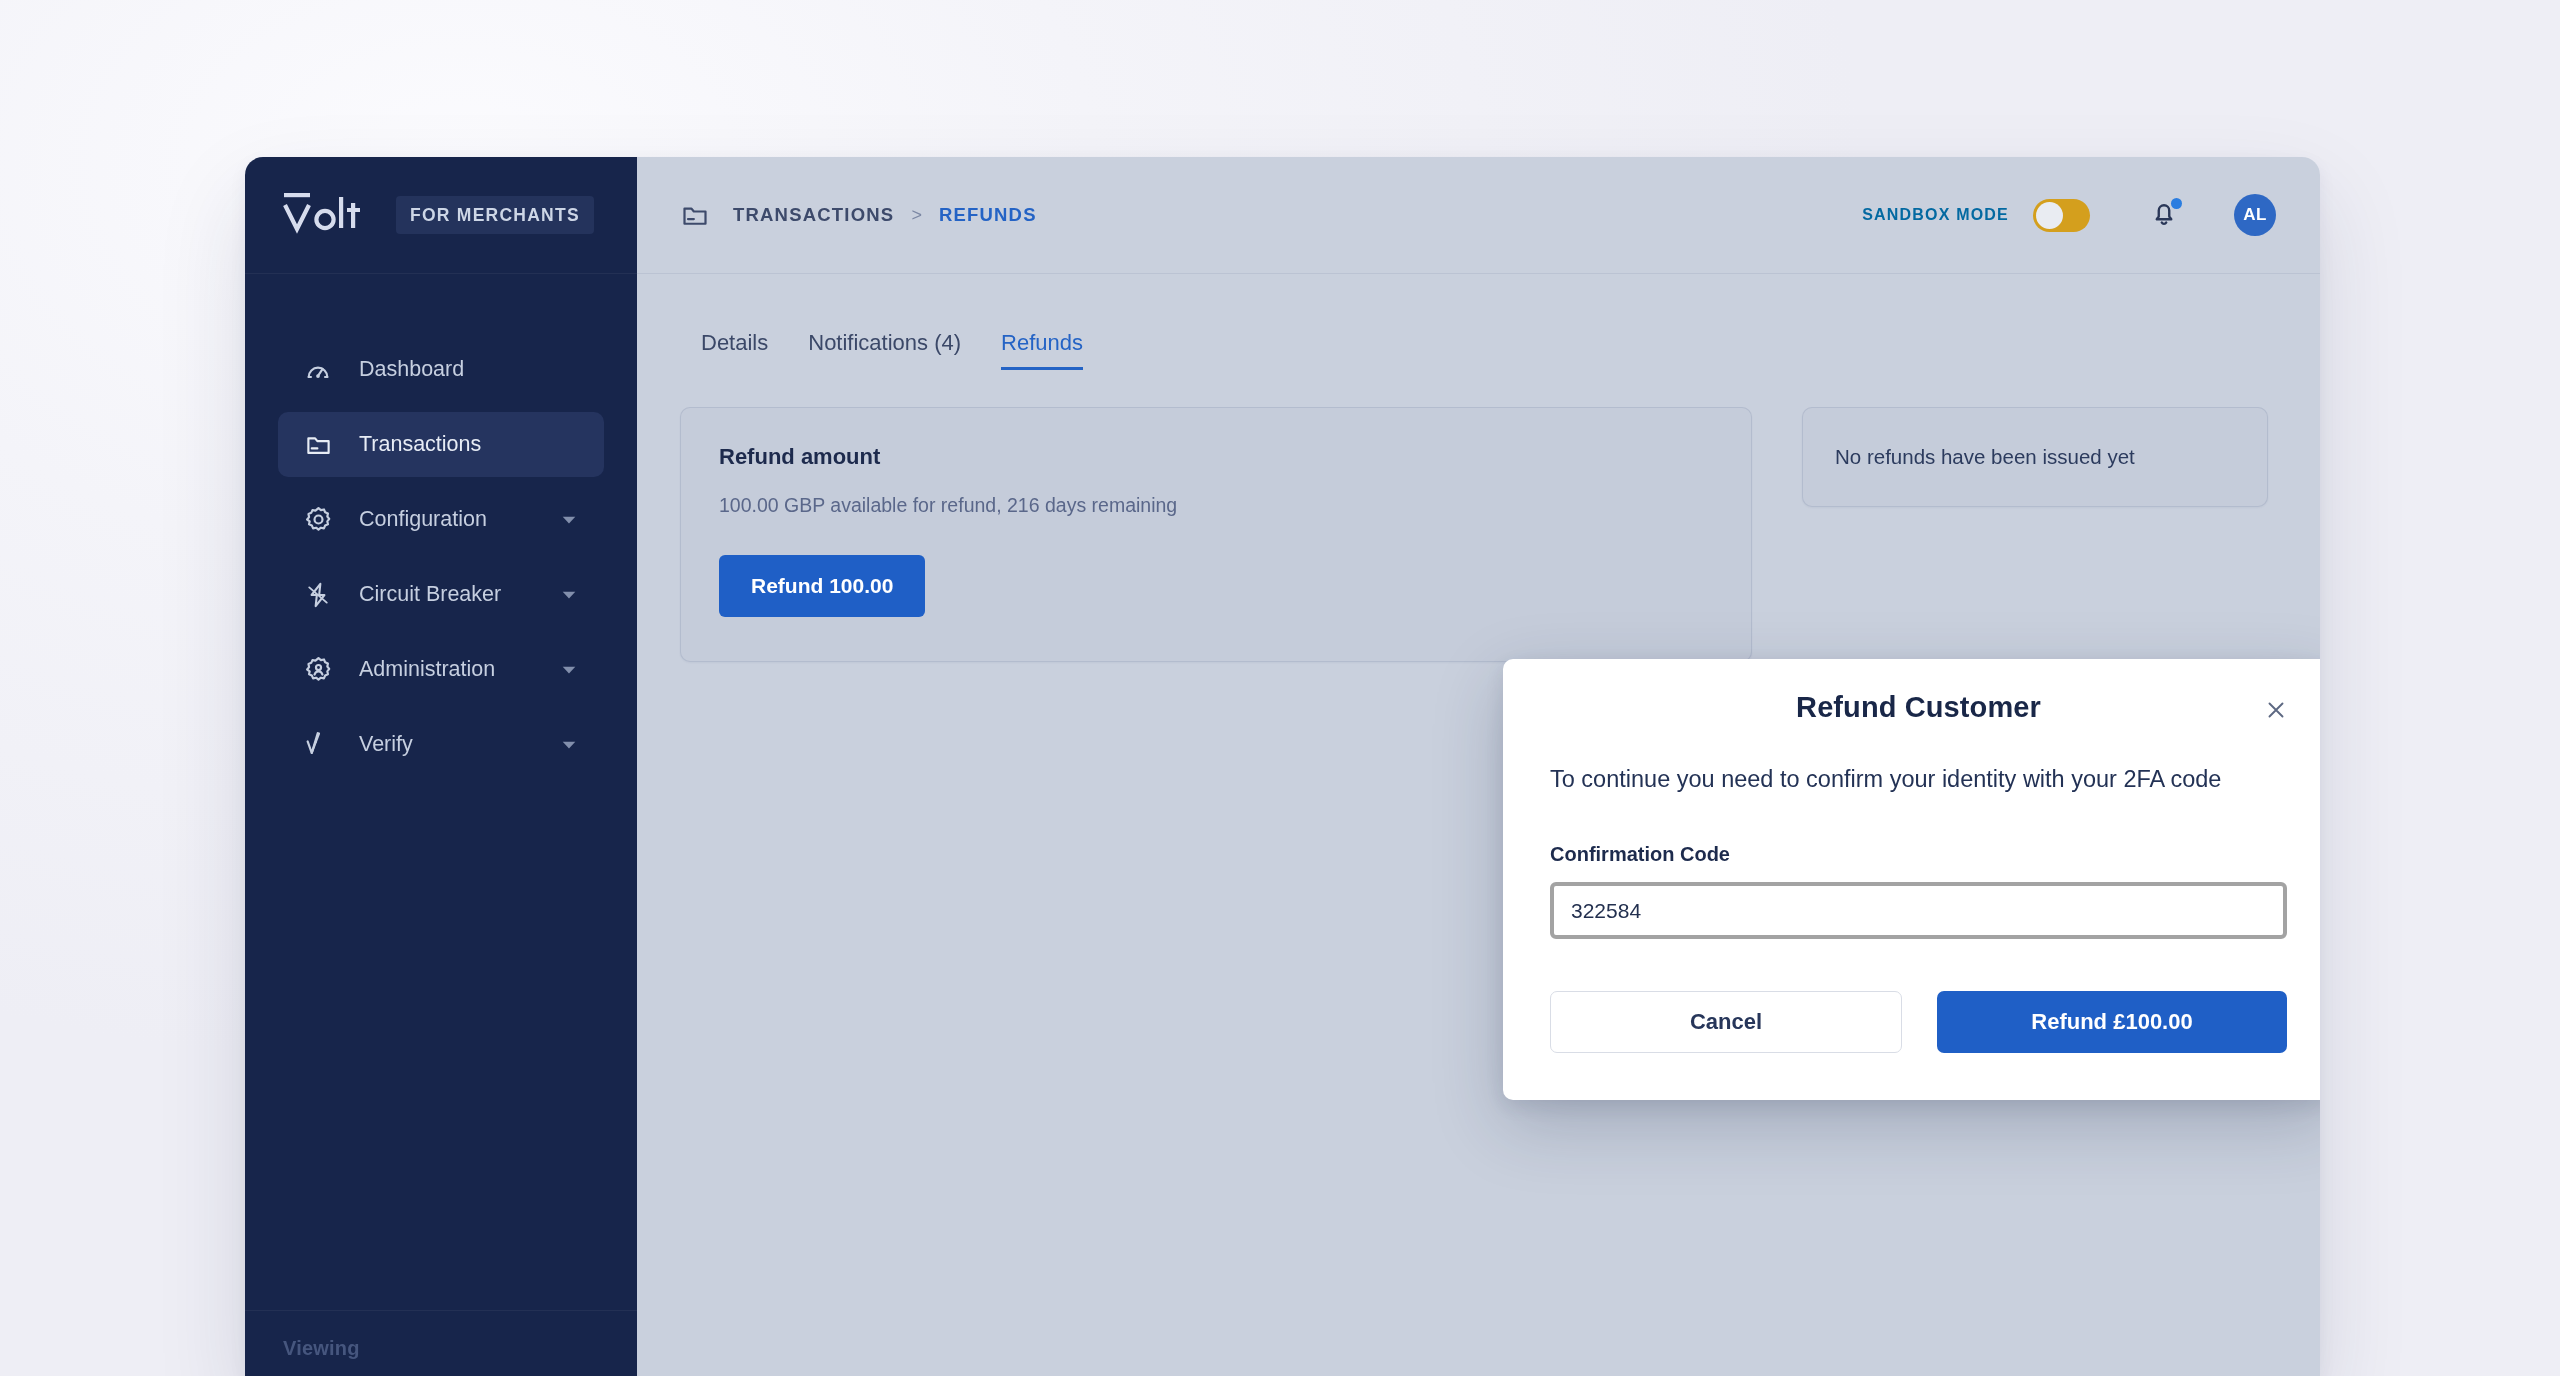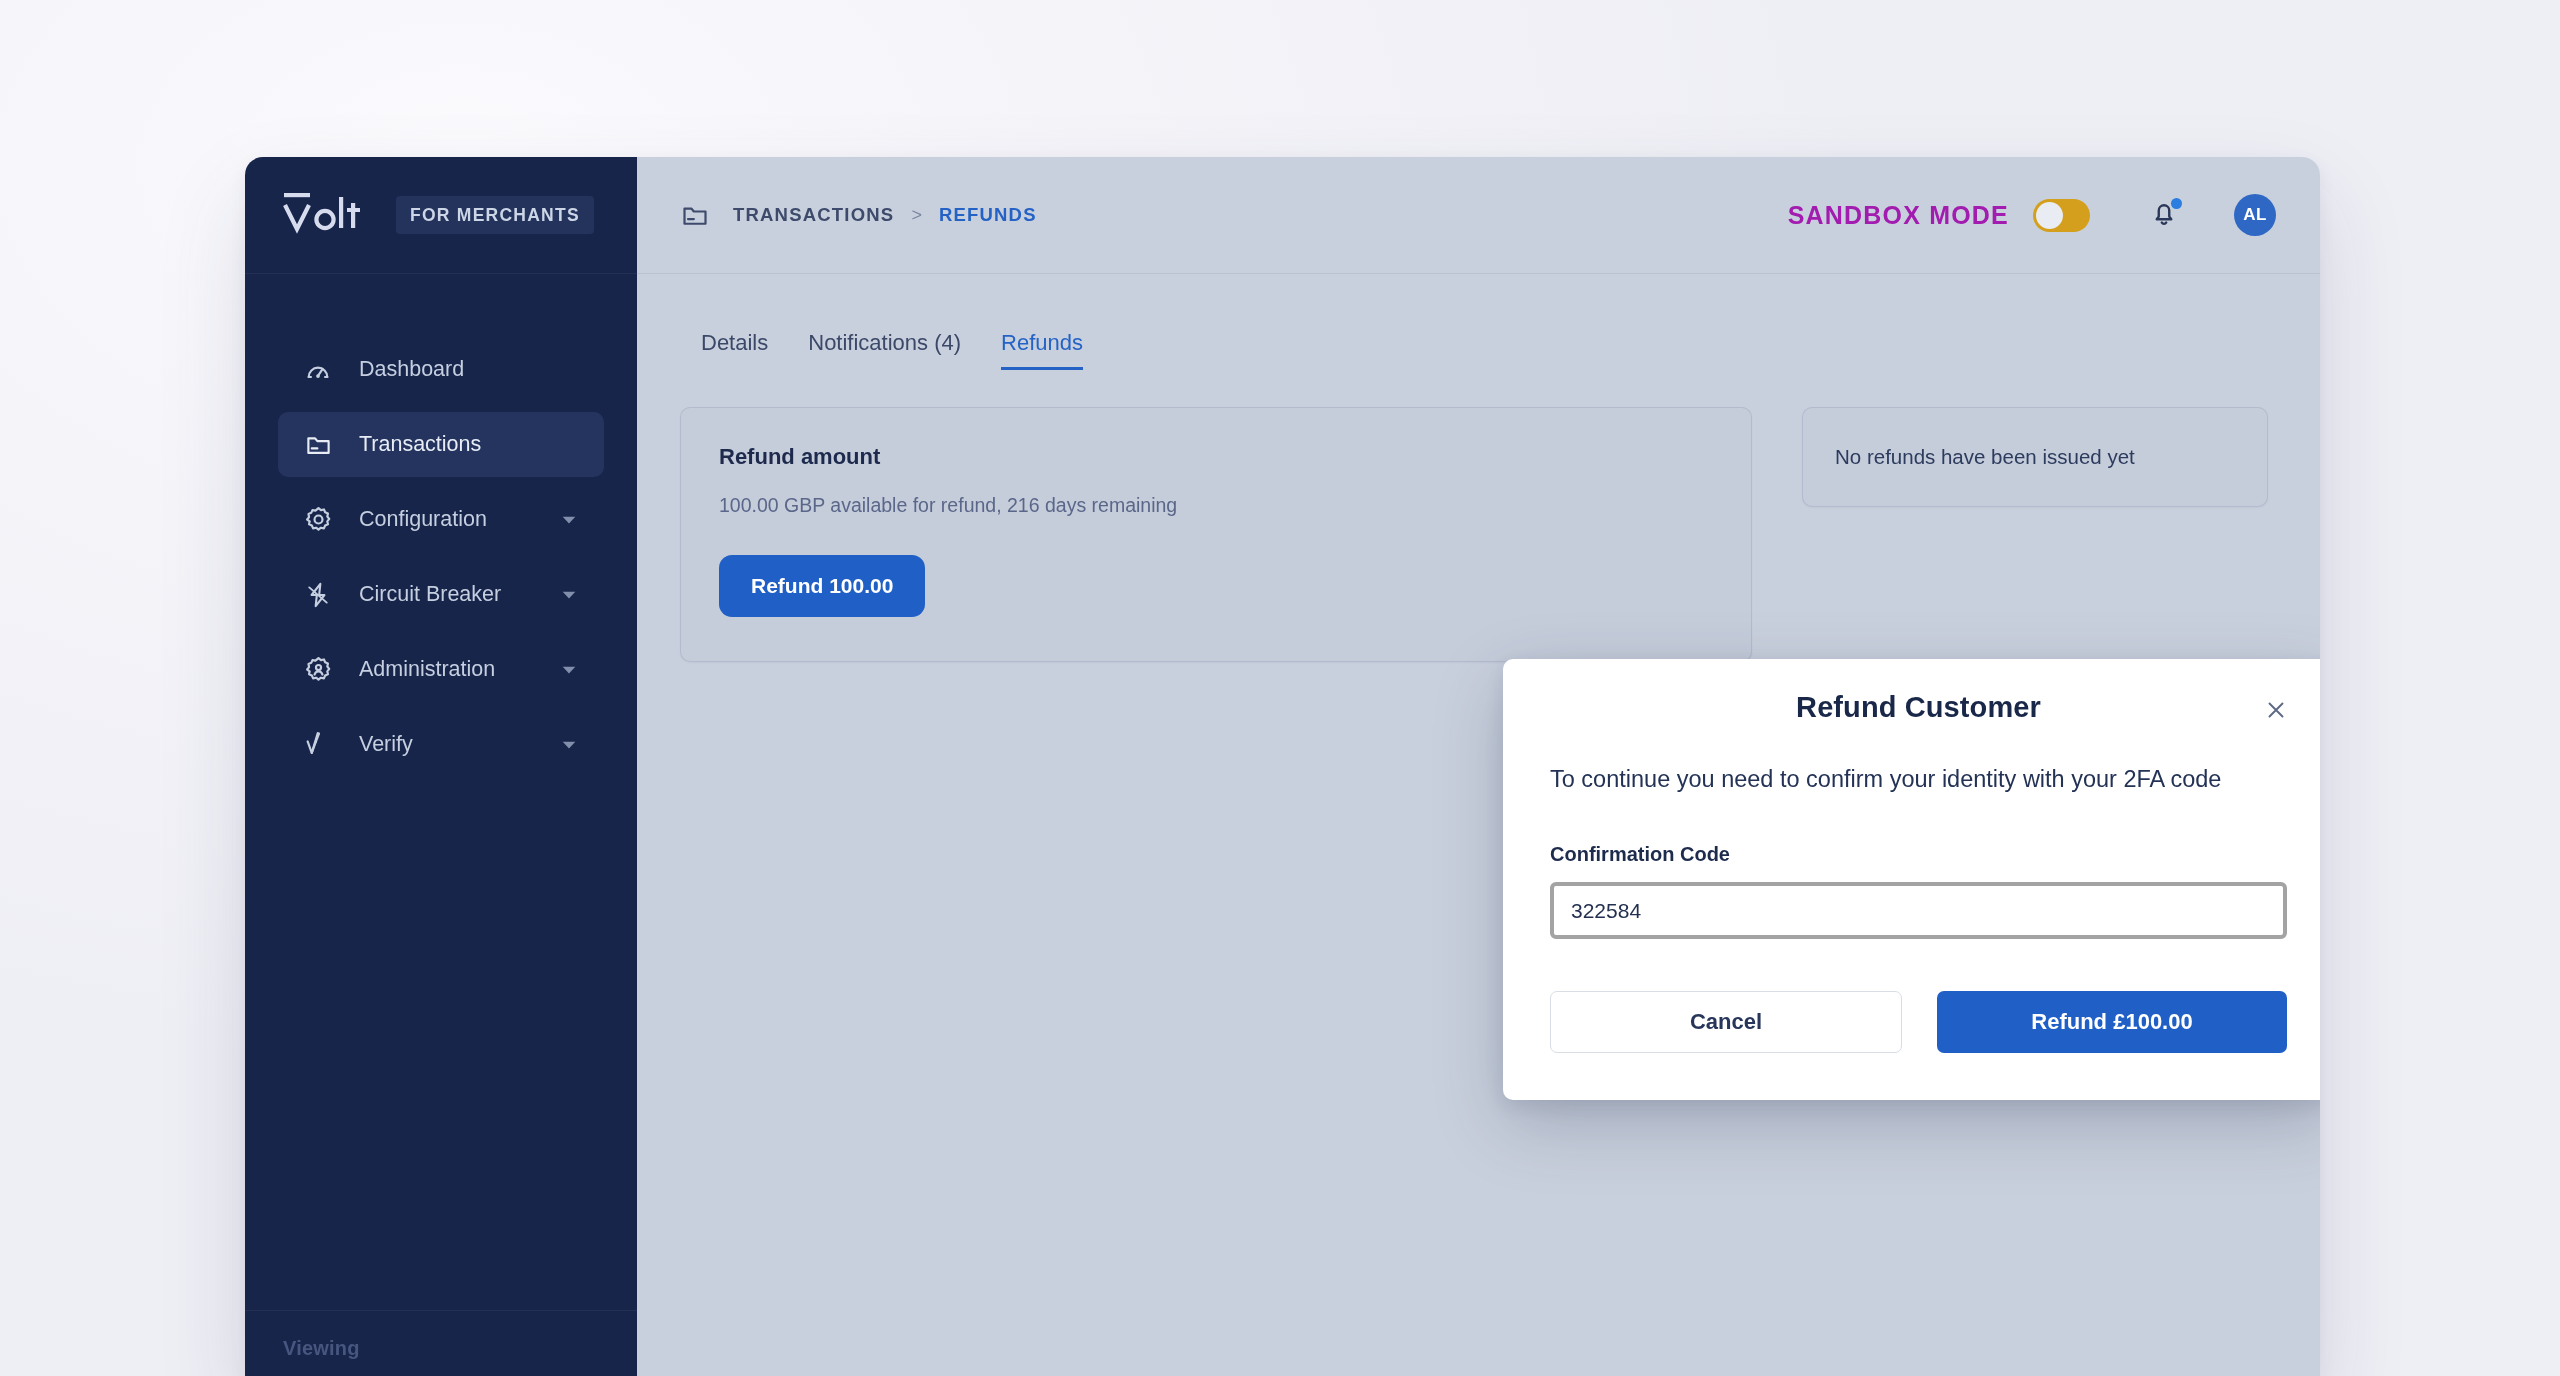--- a/index.html
+++ b/index.html
@@ -168,24 +168,24 @@
     display: flex; align-items: center;
   }
 
   .topbar-right {
     margin-left: auto;
     display: flex;
     align-items: center;
     gap: 0;
   }
   .sandbox-label {
-    font-size: 25px;
+    font-size: 16px;
     font-weight: 700;
     letter-spacing: 1.2px;
-    color: #a21caf;
+    color: #0369a1;
     margin-right: 24px;
     white-space: nowrap;
   }
   .toggle {
     width: 57px; height: 33px;
     border-radius: 17px;
     background: #d49f1d;
     position: relative;
     cursor: pointer;
     flex: 0 0 57px;
@@ -282,21 +282,21 @@
   }
   .btn-refund-bg {
     display: inline-flex;
     align-items: center;
     justify-content: center;
     background: #1f5fc6;
     color: #fff;
     font-size: 21px;
     font-weight: 700;
     border: none;
-    border-radius: 13px;
+    border-radius: 6px;
     padding: 0 32px;
     height: 62px;
     cursor: pointer;
     white-space: nowrap;
   }
 
   .card-empty {
     flex: 0 0 466px;
     width: 466px;
     padding: 37px 32px;

